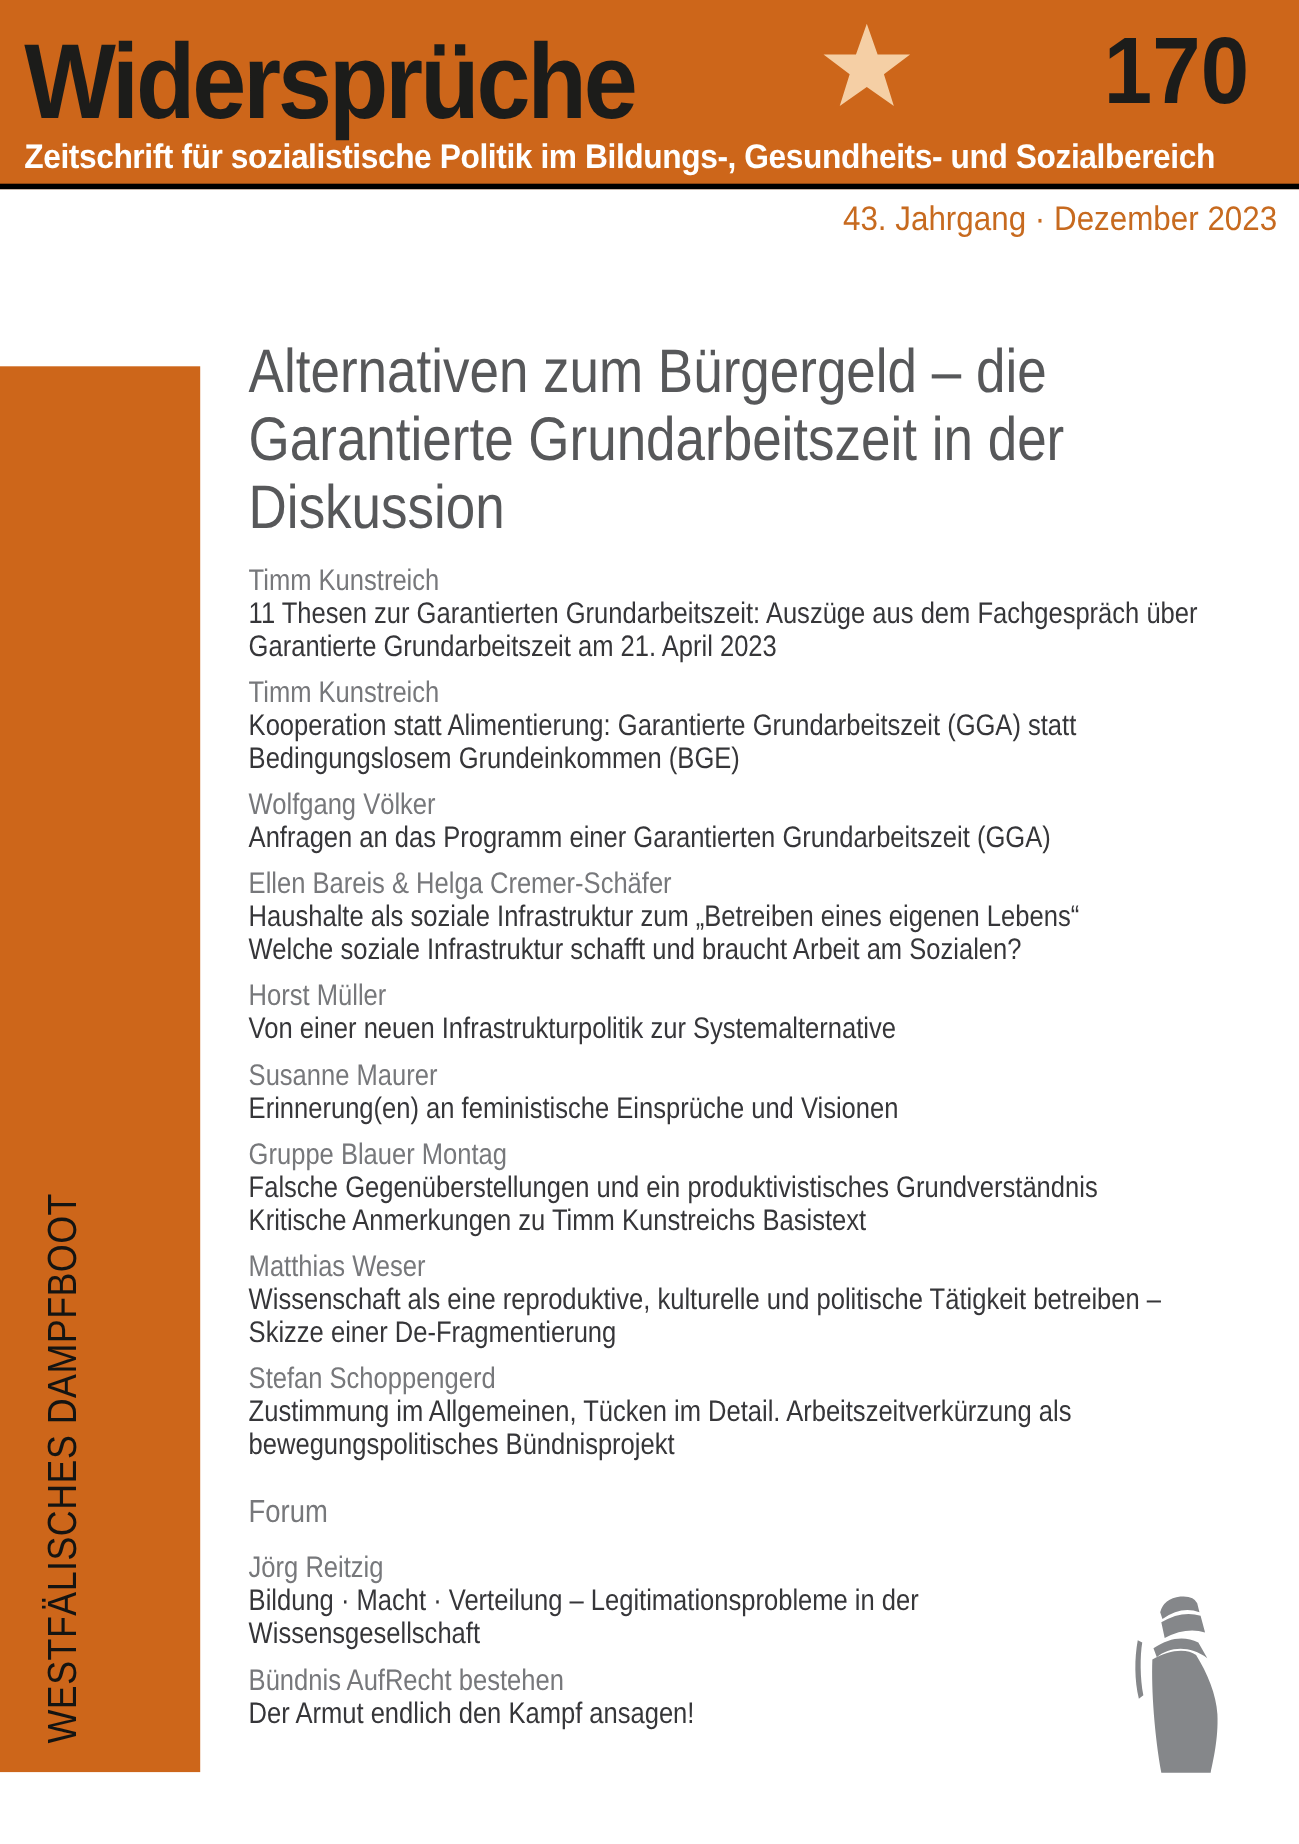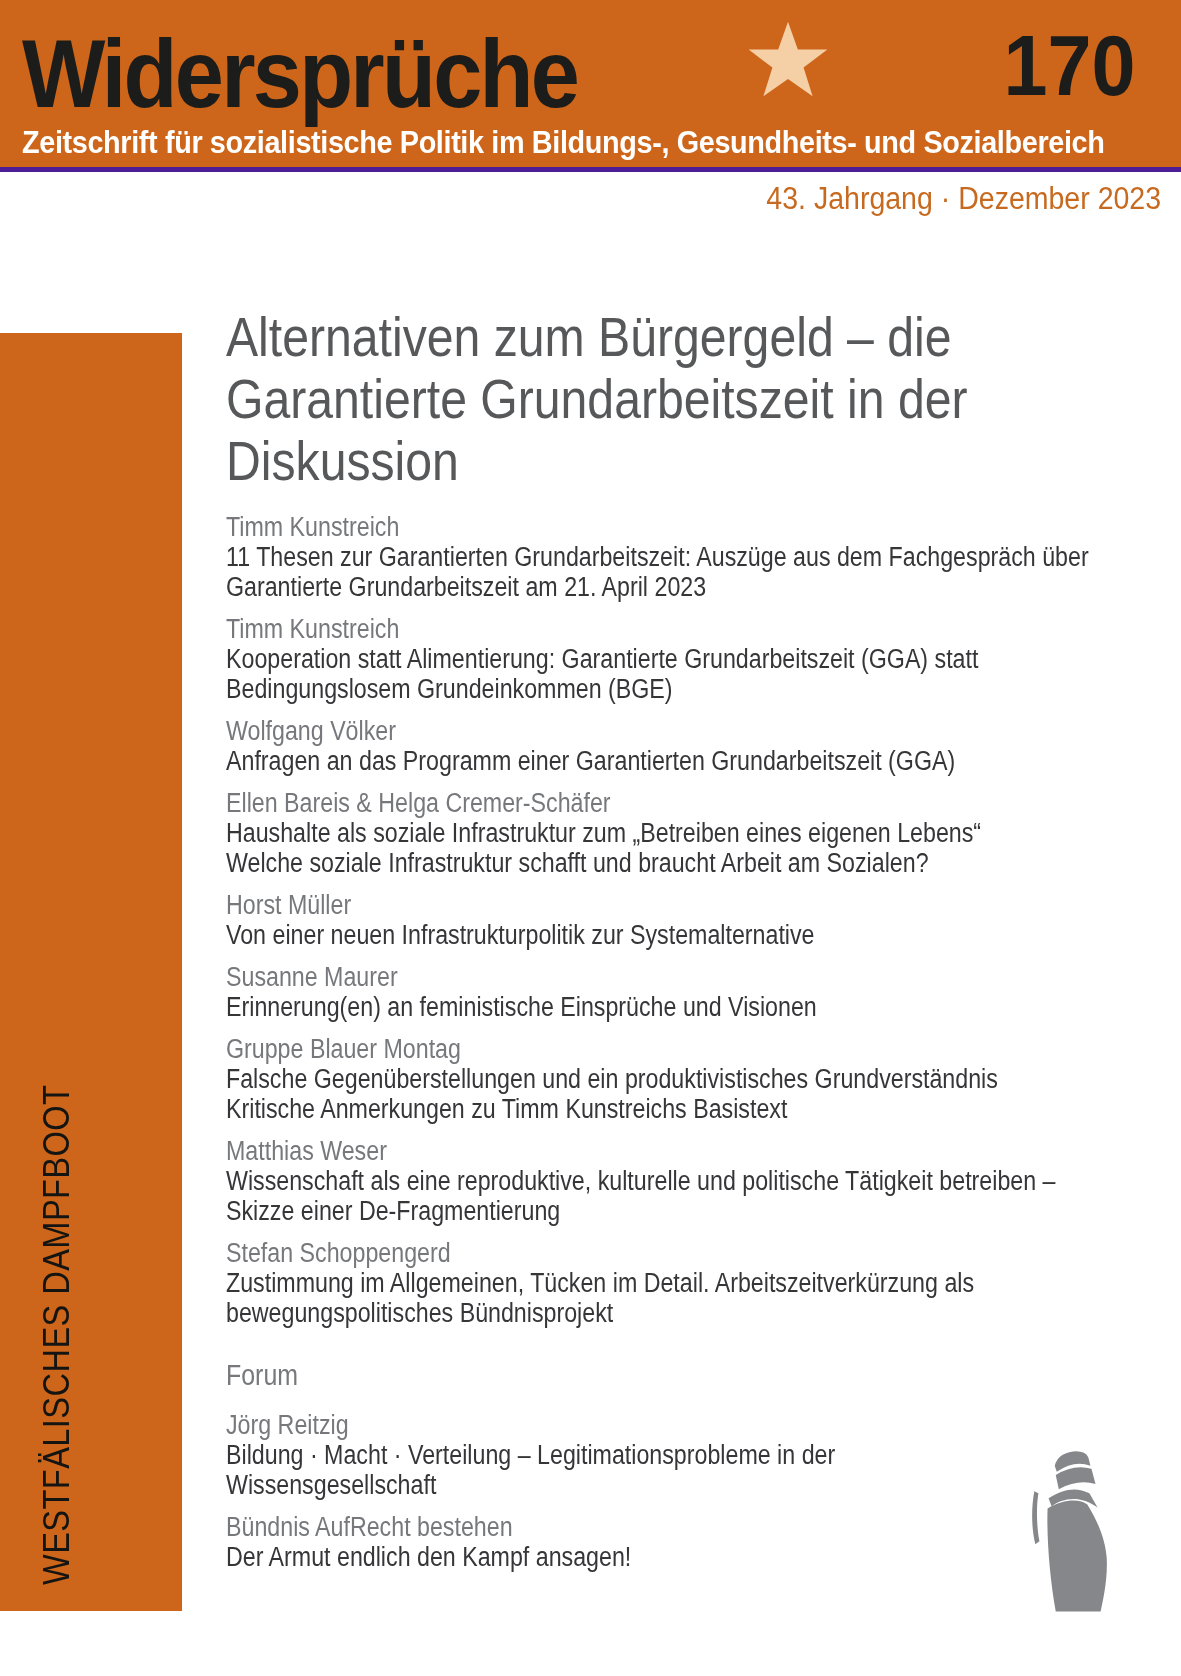--- a/index.html
+++ b/index.html
@@ -3,21 +3,21 @@
 <meta charset="utf-8">
 <style>
   html,body{margin:0;padding:0;}
   body{
     width:1181px;height:1676px;position:relative;background:#ffffff;
     font-family:"Liberation Sans", sans-serif;overflow:hidden;
   }
   
   .masthead{
     position:absolute;left:0;top:0;width:1181px;height:167px;
-    background:#cd661a;border-bottom:5px solid #4c1d95;
+    background:#cd661a;border-bottom:5px solid #000000;
   }
   .wordmark{
     position:absolute;left:22px;top:18px;margin:0;
     font-size:97px;font-weight:700;color:#1c1c1a;letter-spacing:-3px;
     transform:scaleX(0.91);transform-origin:left top;white-space:nowrap;
   }
   .star{position:absolute;left:746px;top:20px;width:84px;height:82px;}
   .issue-number{
     position:absolute;right:46px;top:16px;
     font-size:86px;font-weight:700;color:#1c1c1a;

